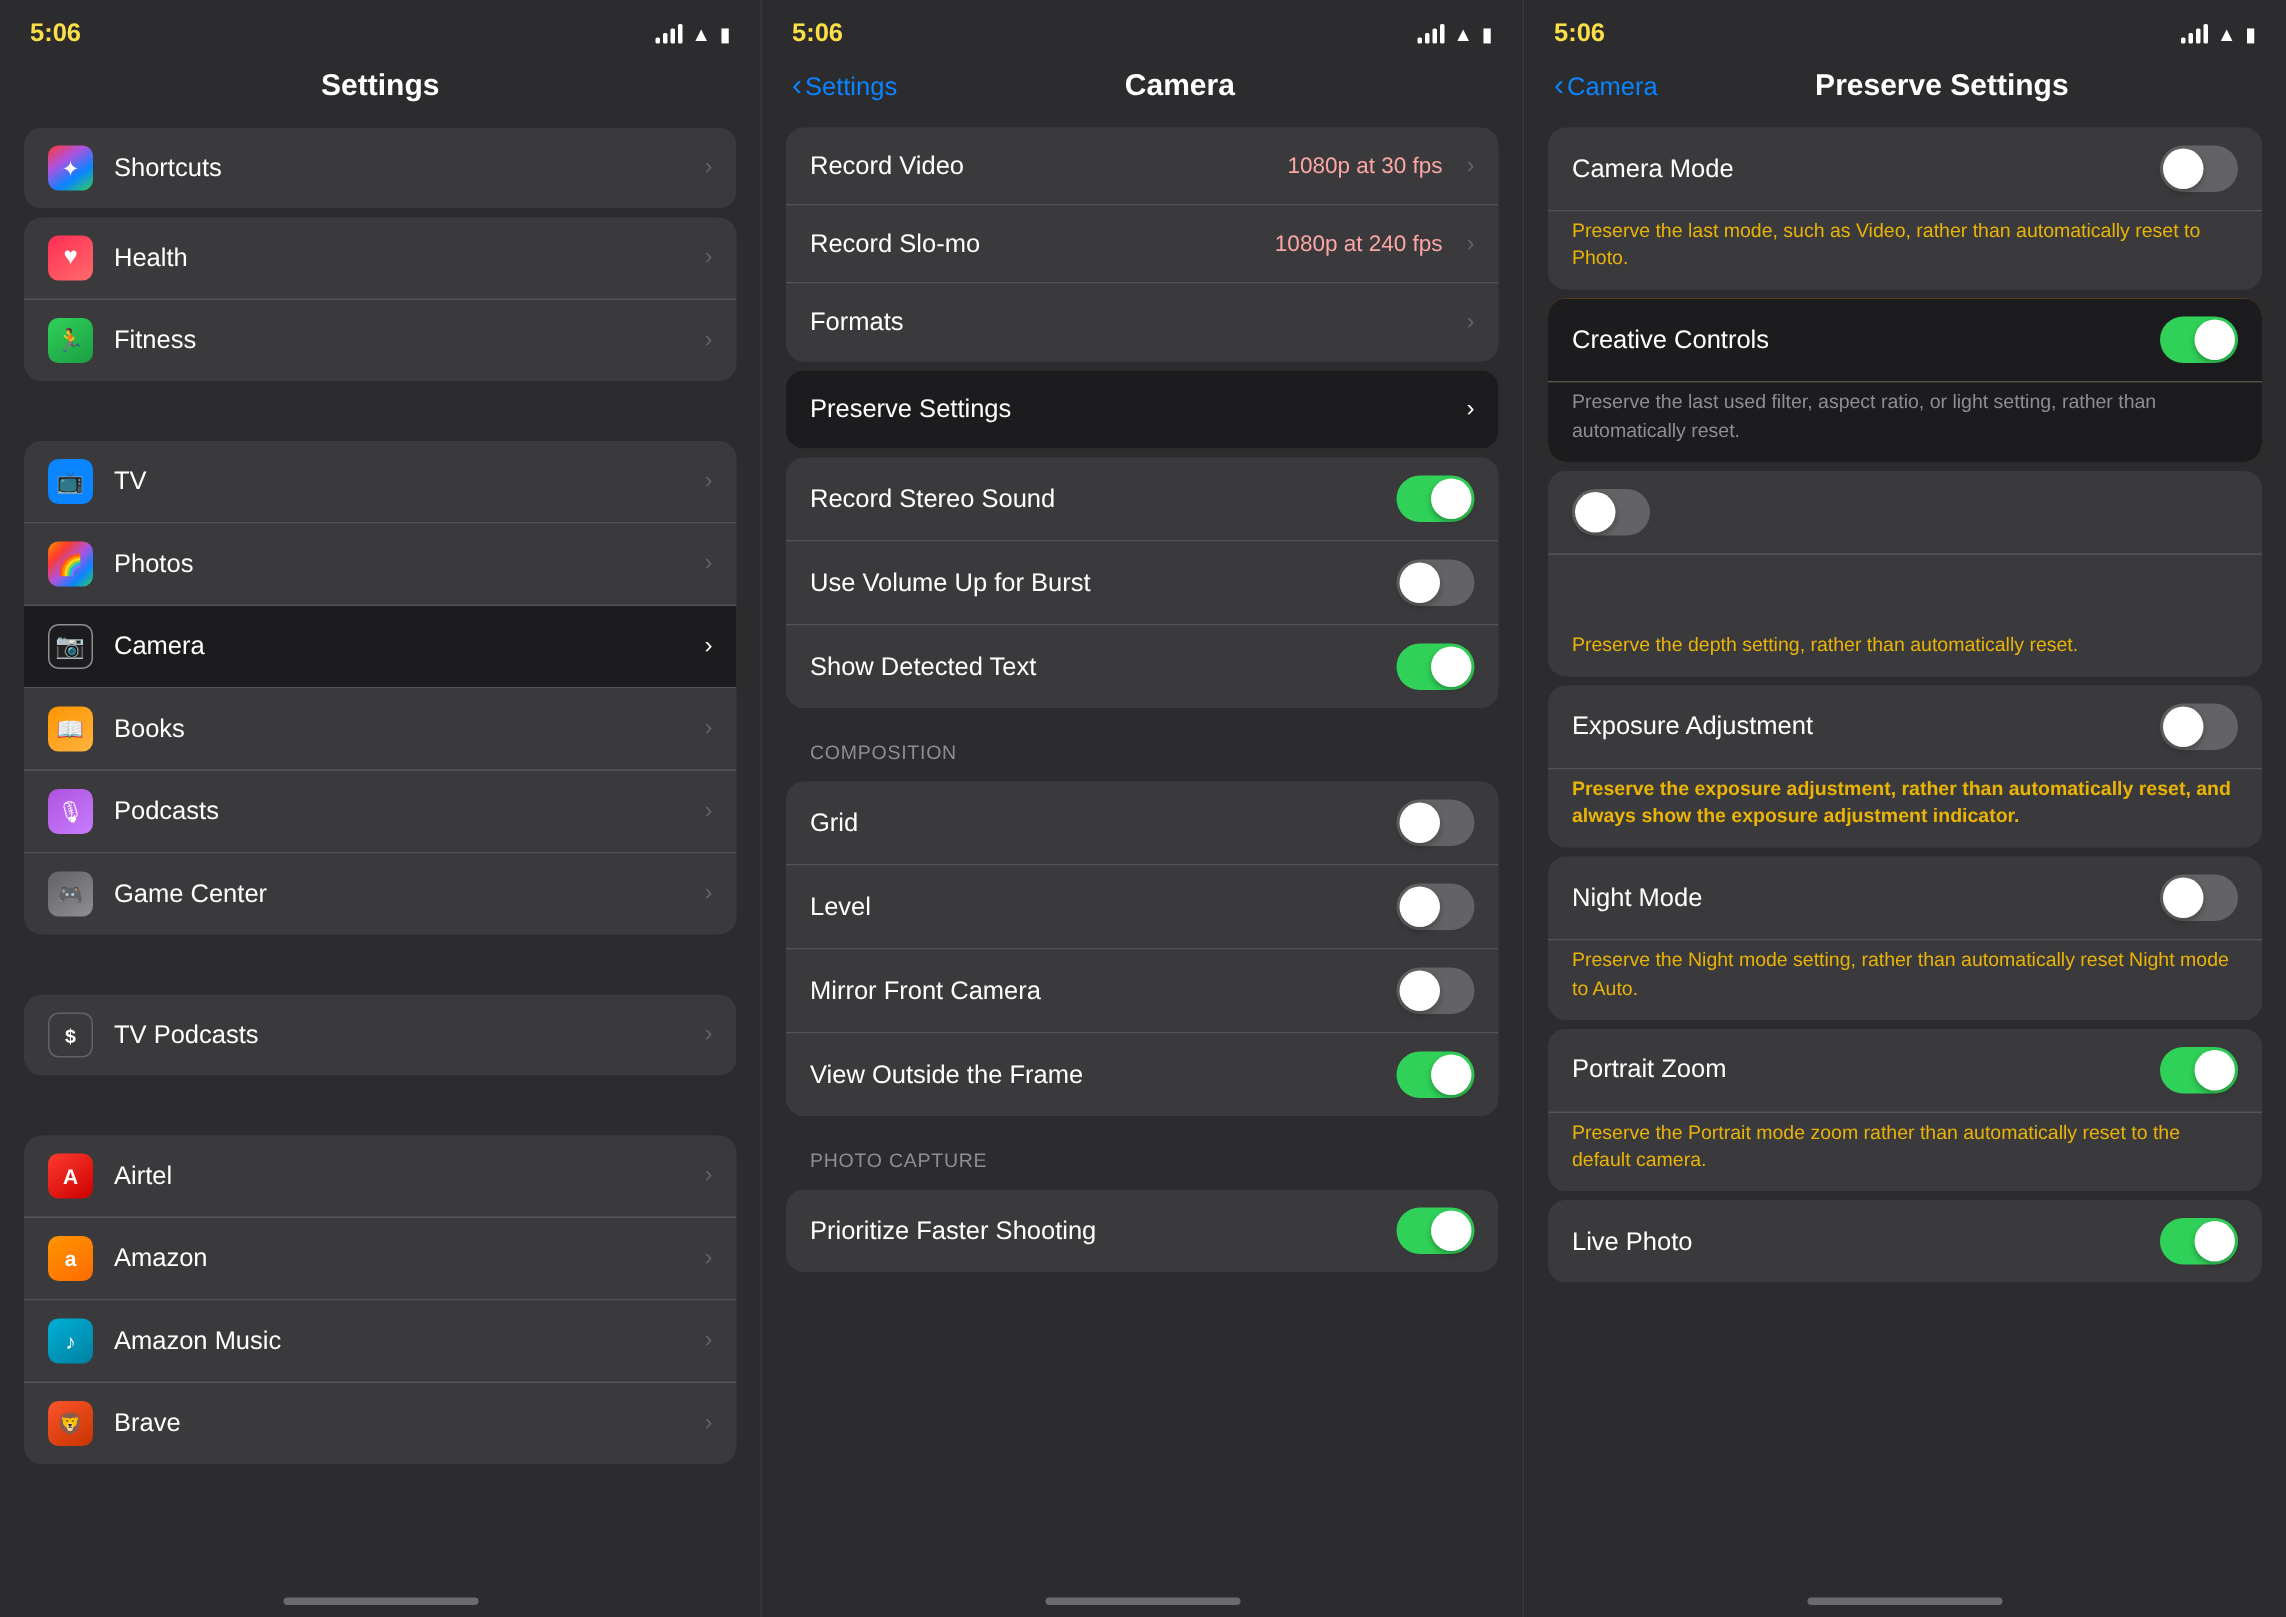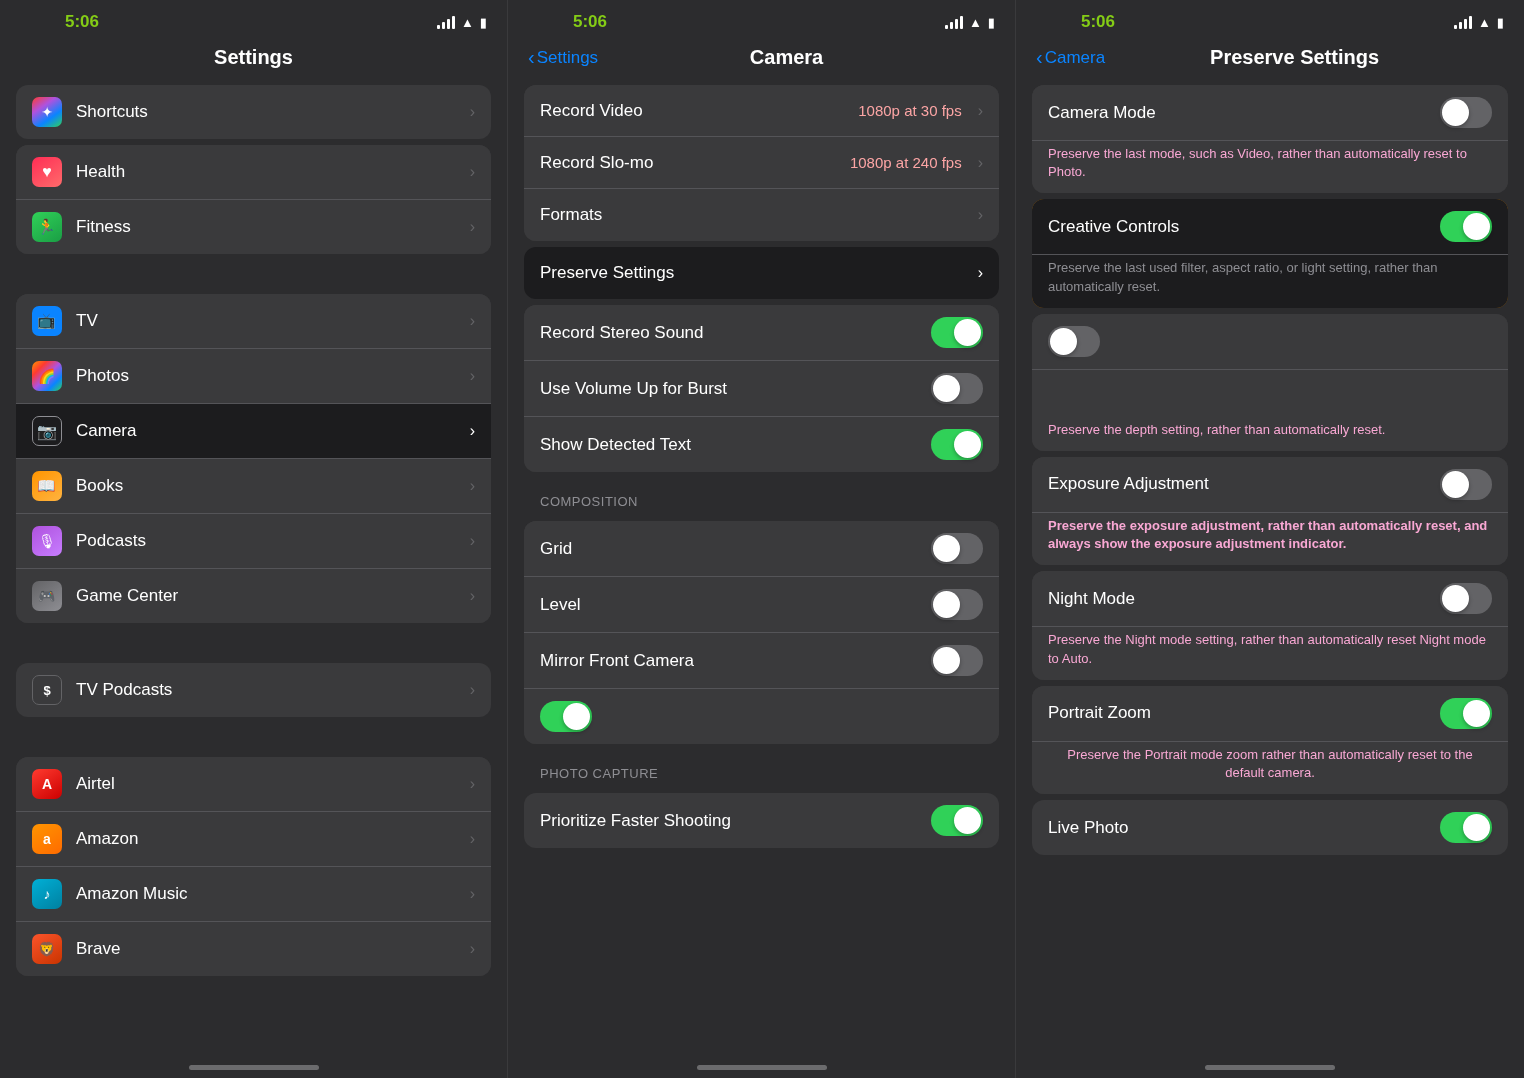--- a/index.html
+++ b/index.html
@@ -26,22 +26,21 @@
     .status-bar {
       display: flex;
       justify-content: space-between;
       align-items: center;
       padding: 8px 20px 4px 20px;
       height: 40px;
     }
     .status-time {
       font-size: 17px;
       font-weight: 600;
-      color: #84cc16;
-      margin-left: 45px;
+      color: #fde047;
     }
     .status-icons {
       display: flex;
       align-items: center;
       gap: 6px;
     }
     .signal-bars {
       display: flex;
       align-items: flex-end;
       gap: 2px;
@@ -221,21 +220,21 @@
       font-size: 13px;
       color: #8e8e93;
       text-transform: uppercase;
       letter-spacing: 0.5px;
       padding: 16px 16px 6px 32px;
     }
 
     
     .setting-description {
       font-size: 13px;
-      color: #f9a8d4;
+      color: #eab308;
       padding: 6px 16px 10px 16px;
       line-height: 1.4;
     }
 
     
     .row-icon.tv-provider {
       background: #3a3a3c;
       border: 1px solid #636366;
     }
 
@@ -447,20 +446,21 @@
             <div class="toggle-thumb"></div>
           </div>
       </div>
       <div class="settings-row">
         <span class="row-label">Mirror Front Camera</span>
         <div class="toggle off">
             <div class="toggle-thumb"></div>
           </div>
       </div>
       <div class="settings-row">
+        <span class="row-label">View Outside the Frame</span>
         <div class="toggle on">
             <div class="toggle-thumb"></div>
           </div>
       </div>
     </div>
 
     <div class="section-label">PHOTO CAPTURE</div>
     <div class="settings-group">
       <div class="settings-row">
         <span class="row-label">Prioritize Faster Shooting</span>
@@ -559,21 +559,21 @@
       </div>
     </div>
 
     <div class="settings-group">
       <div class="settings-row">
         <span class="row-label">Portrait Zoom</span>
         <div class="toggle on">
             <div class="toggle-thumb"></div>
           </div>
       </div>
-      <div class="settings-row" style="border-bottom:none;padding:4px 16px 12px;text-align:center;">
+      <div class="settings-row" style="border-bottom:none;padding:4px 16px 12px;">
         <span class="setting-description" style="padding:0;">Preserve the Portrait mode zoom rather than automatically reset to the default camera.</span>
       </div>
     </div>
 
     <div class="settings-group">
       <div class="settings-row">
         <span class="row-label">Live Photo</span>
         <div class="toggle on">
             <div class="toggle-thumb"></div>
           </div>

